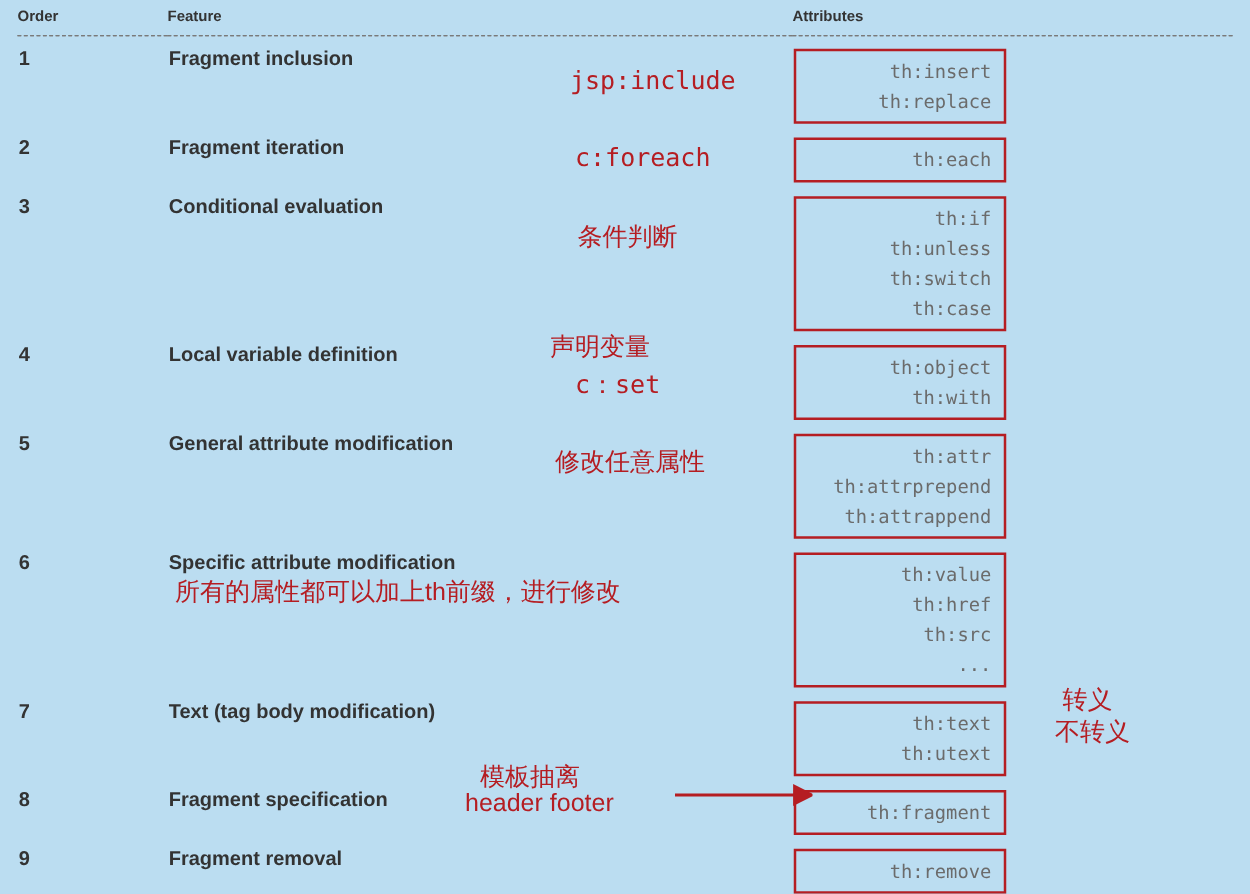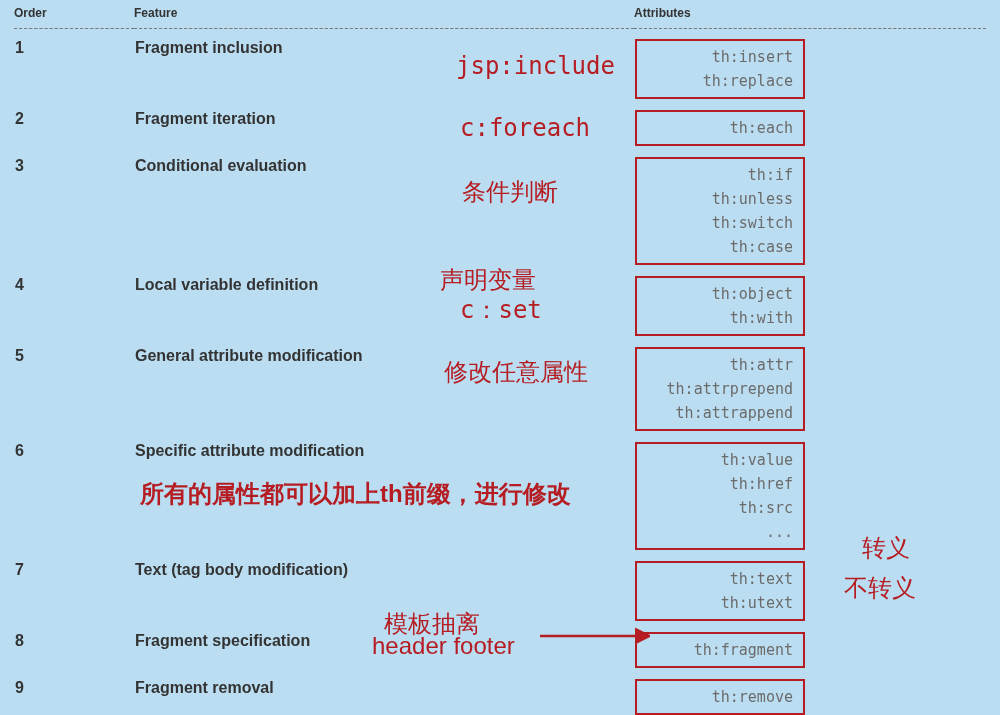--- a/index.html
+++ b/index.html
@@ -47,21 +47,21 @@
     font-size: 15px;
     color: #6b6b6b;
     line-height: 24px;
     font-weight: 400;
     text-align: right;
   }
   
   .anno {
     position: absolute;
     color: #b51d22;
-    font-size: 24px;
+    font-size: 20px;
     font-family: "PingFang SC", "Microsoft YaHei", Arial, sans-serif;
     white-space: nowrap;
     pointer-events: none;
   }
   .anno.code { font-family: "Lucida Console", Consolas, monospace; }
   .arrow {
     position: absolute;
     pointer-events: none;
   }
 </style>
@@ -126,22 +126,22 @@
       </tbody>
   </table>
 </div>
 
 <div class="anno code" style="left:456px; top:52px;">jsp:include</div>
 <div class="anno code" style="left:460px; top:114px;">c:foreach</div>
 <div class="anno" style="left:462px; top:176px;">条件判断</div>
 <div class="anno" style="left:440px; top:264px;">声明变量</div>
 <div class="anno code" style="left:460px; top:294px;">c：set</div>
 <div class="anno" style="left:444px; top:356px;">修改任意属性</div>
-<div class="anno" style="left:140px; top:478px;font-weight:bold;">所有的属性都可以加上th前缀，进行修改</div>
-<div class="anno" style="left:850px; top:532px;margin-left:12px;">转义</div>
+<div class="anno" style="left:140px; top:460px;">所有的属性都可以加上th前缀，进行修改</div>
+<div class="anno" style="left:850px; top:546px;">转义</div>
 <div class="anno" style="left:844px; top:572px;">不转义</div>
 <div class="anno" style="left:372px; top:608px;margin-left:12px;">模板抽离</div>
 <div class="anno" style="left:372px; top:632px;">header  footer</div>
 
 <svg class="arrow" style="left:540px; top:624px;" width="110" height="24">
   <defs>
     <marker id="ah" viewBox="0 0 10 10" refX="2" refY="5" markerWidth="7" markerHeight="7" orient="auto-start-reverse">
       <path d="M 0 0 L 10 5 L 0 10 z" fill="#b51d22"></path>
     </marker>
   </defs>

